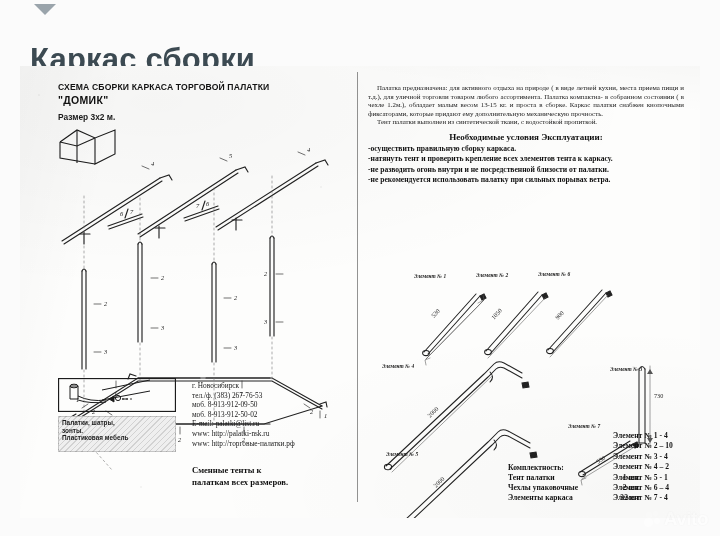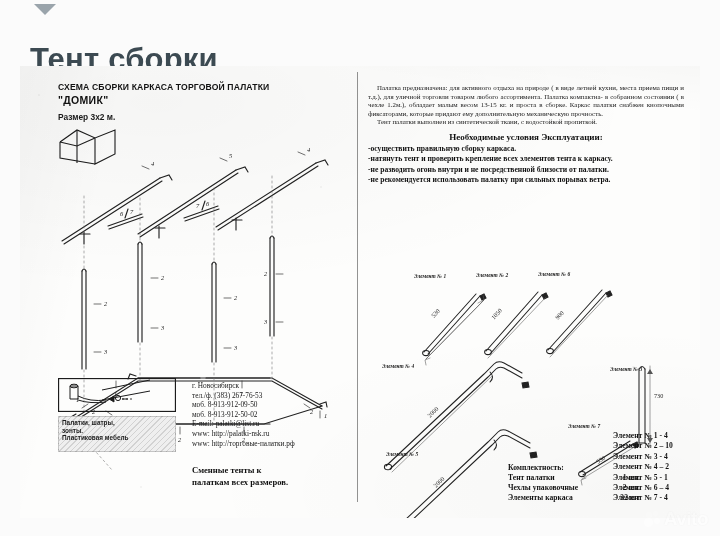--- a/index.html
+++ b/index.html
@@ -150,21 +150,21 @@
   .wm-dots i:nth-child(3){width:5px;height:5px;left:9px;top:0px;}
   .wm-dots i:nth-child(4){width:6px;height:6px;left:10px;top:7px;}
   
   .speck{position:absolute;background:rgba(0,0,0,.05);border-radius:50%;}
 </style>
 </head>
 <body>
 
 <div id="collapse-chevron"></div>
 
-<h1 id="page-title">Тент сборки</h1>
+<h1 id="page-title">Каркас сборки</h1>
 
 <div id="scan-sheet">
 
   <div id="sheet-divider"></div>
 
   <div id="left-panel">
 
     <div class="lp-head">СХЕМА СБОРКИ КАРКАСА ТОРГОВОЙ ПАЛАТКИ</div>
     <div class="lp-head2">"ДОМИК"</div>
     <div class="lp-size">Размер  3х2 м.</div>

